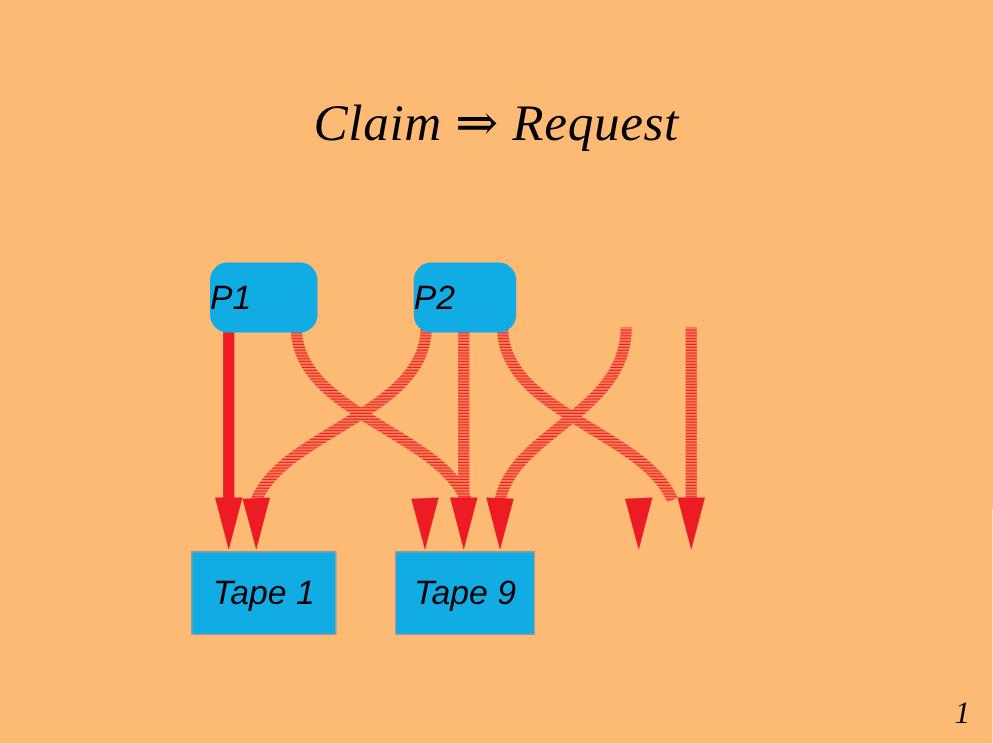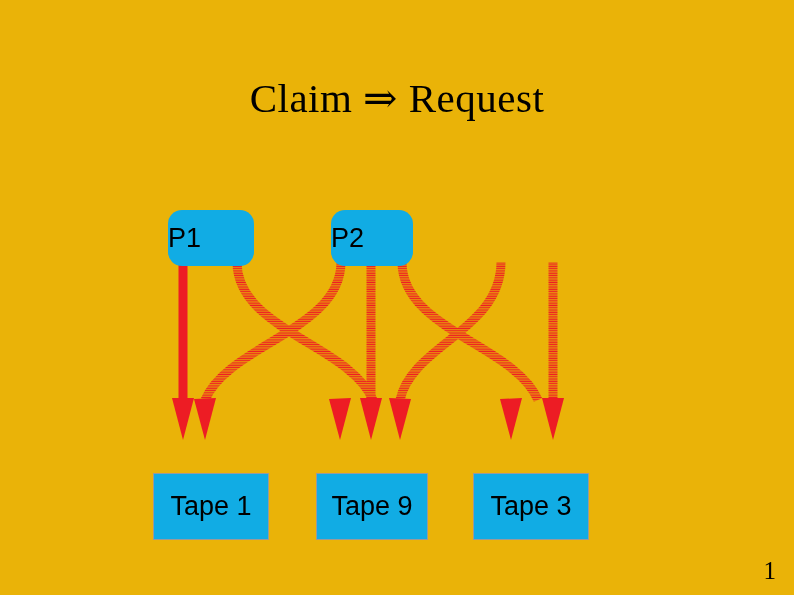--- a/index.html
+++ b/index.html
@@ -13,21 +13,22 @@
     position: relative;
     overflow: hidden;
     font-family: "Liberation Sans", sans-serif;
   }
 
   #slide {
     position: absolute;
     left: 0; top: 0;
     width: 794px;
     height: 595px;
-    background: #eab308;
+    background: #fdba74;
+    font-style: italic;
   }
 
   
   #slide-title {
     position: absolute;
     left: 0;
     top: 74px;
     width: 794px;
     text-align: center;
     font-family: "Liberation Serif", "DejaVu Serif", serif;
@@ -67,21 +68,20 @@
     border: 1px solid #9a9a9a;
     box-sizing: border-box;
     display: flex;
     align-items: center;
     justify-content: center;
     color: #000000;
     font-family: "Liberation Sans", sans-serif;
     font-size: 27px;
     line-height: 27px;
     z-index: 5;
-    margin-top: 32px;
   }
 
   
   #page-number {
     position: absolute;
     right: 18px;
     bottom: 10px;
     font-family: "Liberation Serif", "DejaVu Serif", serif;
     font-size: 25px;
     line-height: 28px;
@@ -149,19 +149,16 @@
 
 
   <div class="tape-box" style="left:153px; top:441px; width:116px; height:67px;">
     <span>Tape 1</span>
   </div>
 
   <div class="tape-box" style="left:316px; top:441px; width:112px; height:67px;">
     <span>Tape 9</span>
   </div>
 
-  <div class="tape-box" style="left:473px; top:441px; width:116px; height:67px;">
-    <span>Tape 3</span>
-  </div>
 
   <div id="page-number">1</div>
 
 </div>
 
 </body></html>

